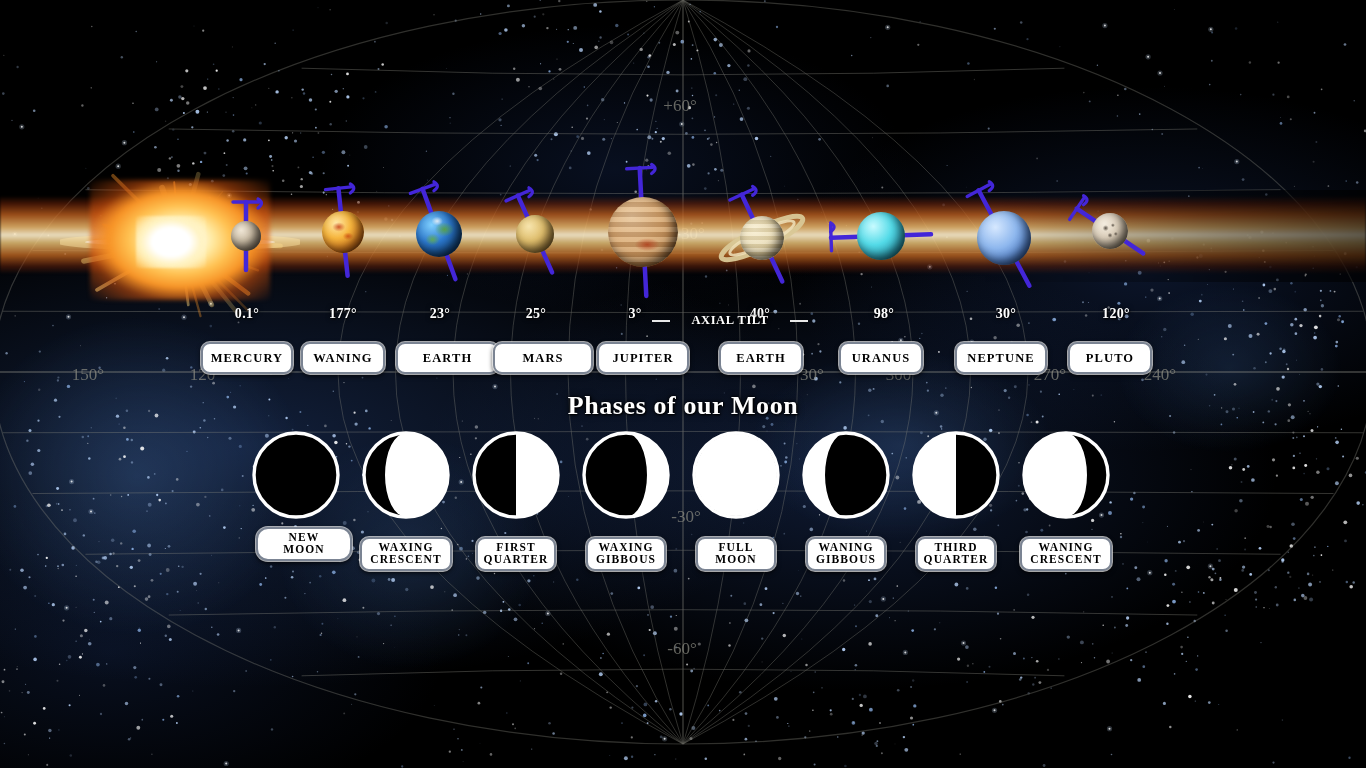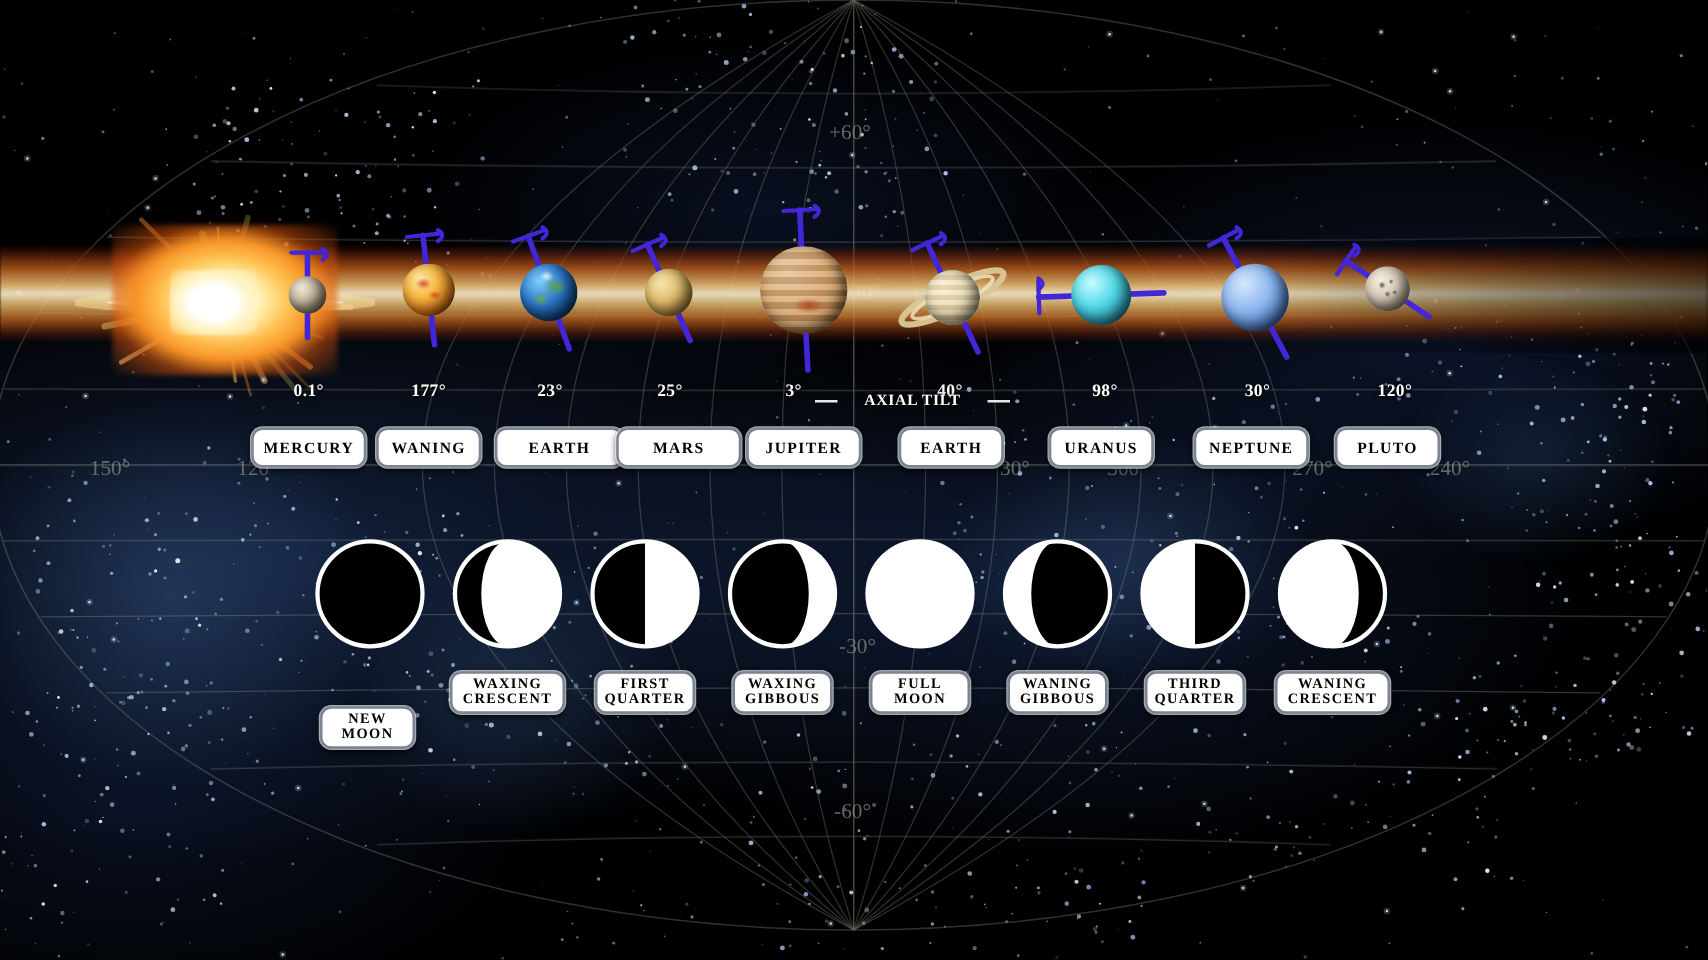--- a/index.html
+++ b/index.html
@@ -1727,20 +1727,21 @@
         <line x1="120" y1="82" x2="53.3" y2="64.6" stroke="#ff9b2e" stroke-width="1.2" opacity="0.51" stroke-linecap="round"></line>
         <line x1="120" y1="82" x2="44.8" y2="66.5" stroke="#ff9b2e" stroke-width="3.3" opacity="0.30" stroke-linecap="round"></line>
         <line x1="120" y1="82" x2="35.5" y2="81.1" stroke="#ff9b2e" stroke-width="4.5" opacity="0.50" stroke-linecap="round"></line>
         <ellipse cx="120" cy="82" rx="125" ry="9" fill="#ffe6a8" opacity=".45"></ellipse>
         <ellipse cx="120" cy="82" rx="95" ry="4" fill="#ffffff" opacity=".55"></ellipse>
       </svg>
     <div class="sun-glow"></div>
     <div class="sun-core"></div>
   </div>
 
+  <div class="heading" id="title-moon">Phases of our Moon</div>
 
   <div id="planet-layer">
       <div class="planet-item" style="left: 197px; top: 179px; width: 98px; height: 114px;">
         <svg width="98" height="114" class="axis-svg">
           <line x1="49.0" y1="91.0" x2="49.0" y2="23.0" stroke="#4326d8" stroke-width="4.5" stroke-linecap="round"></line>
           <line x1="36.0" y1="23.0" x2="62.0" y2="23.0" stroke="#4326d8" stroke-width="3.4" stroke-linecap="round"></line>
           <path d="M 61.0 20.0
       q 7 4 0 9" stroke="#4326d8" stroke-width="3.2" fill="none" stroke-linecap="round"></path>
         </svg>
         <div class="planet-body" style="left: 34px; top: 42px; width: 30px; height: 30px; background: radial-gradient(circle at 34% 30%, rgb(239, 230, 214) 0%, rgb(205, 191, 168) 38%, rgb(157, 142, 121) 72%, rgb(75, 66, 56) 100%); box-shadow: rgba(0, 0, 0, 0.65) -4px -4px 10px inset;"></div>
@@ -1867,21 +1868,21 @@
     <span class="rule"></span>
   </div>
 
   <div id="moon-layer">
       <div class="moon-item" style="left: 248px; top: 427px; width: 96px; height: 96px;">
         <svg width="96" height="96" class="moon-svg">
           <circle cx="48" cy="48" r="42" fill="#000"></circle>
           <circle cx="48" cy="48" r="42" fill="none" stroke="#fff" stroke-width="3.4"></circle>
         </svg>
       </div>
-      <div class="plate plate-moon" style="left: 256px; top: 565px; width: 76px;">
+      <div class="plate plate-moon" style="left: 256px; top: 527px; width: 96px; border-radius: 12px;">
         <div>
           <span>NEW</span>
           <span>MOON</span>
         </div>
       </div>
       <div class="moon-item" style="left: 358px; top: 427px; width: 96px; height: 96px;">
         <svg width="96" height="96" class="moon-svg">
           <circle cx="48" cy="48" r="42" fill="#000"></circle>
           <path d="M 48 6
                  A 42 42 0 0 1 48 90

